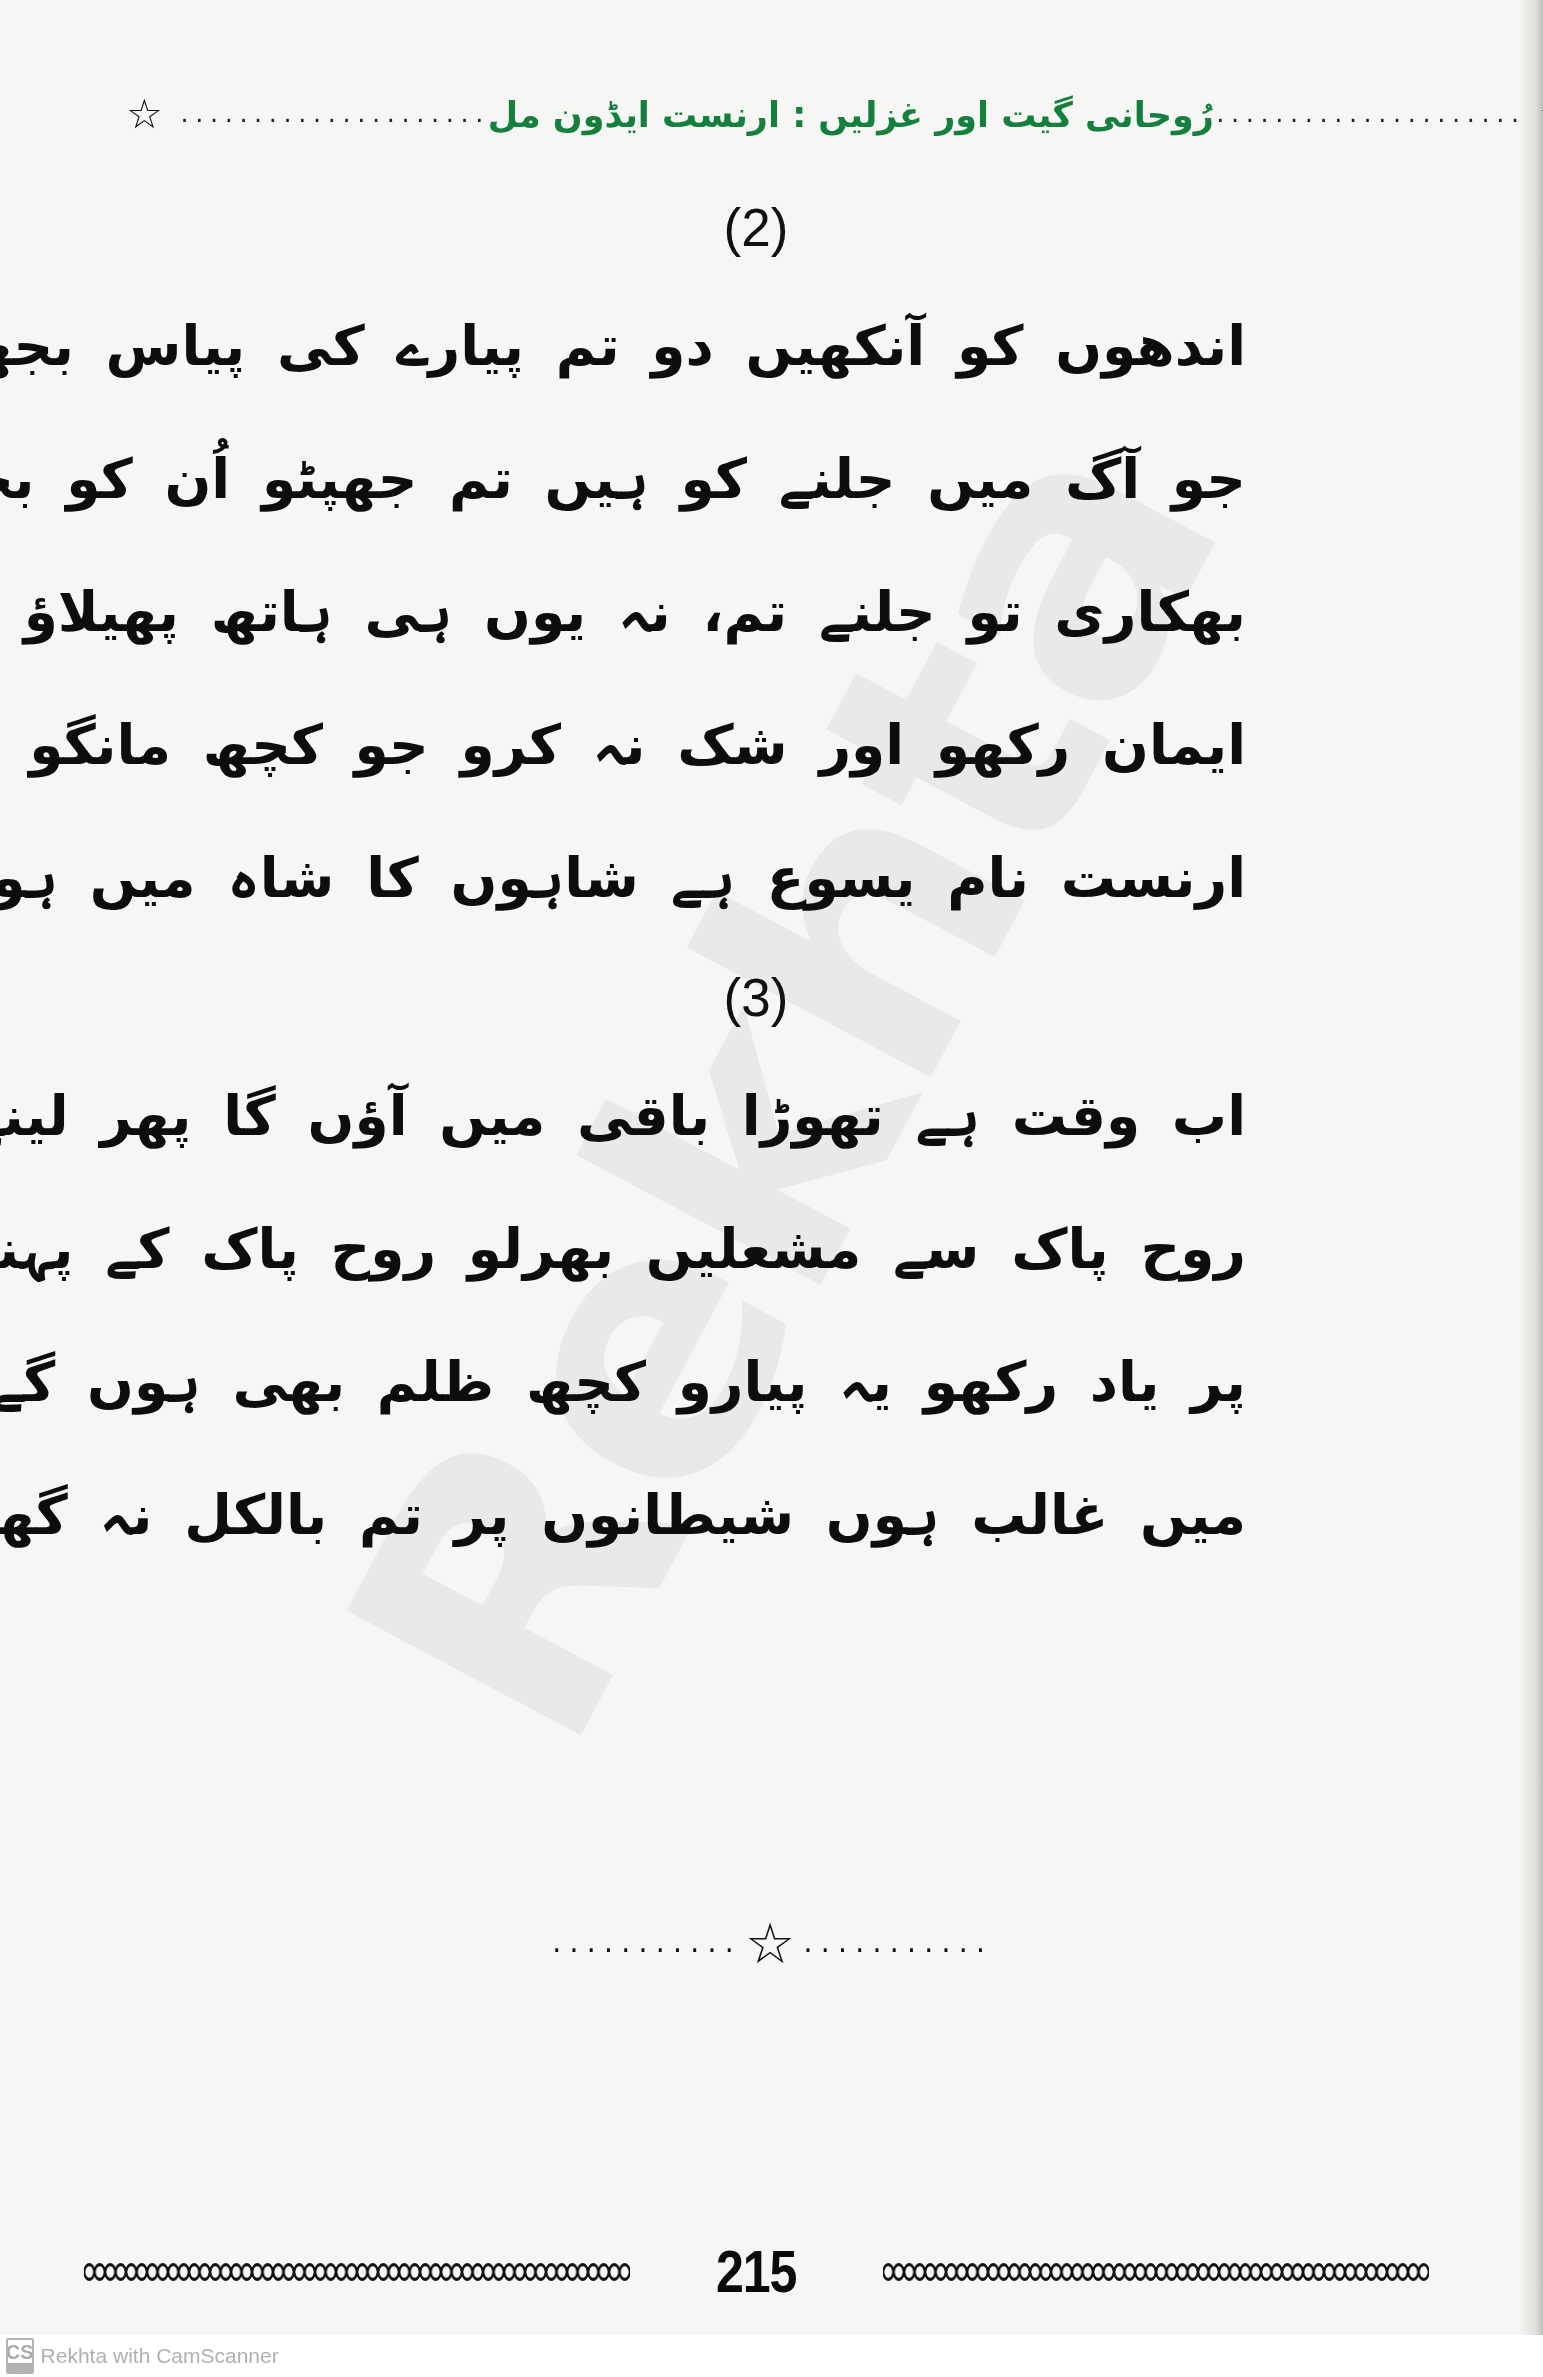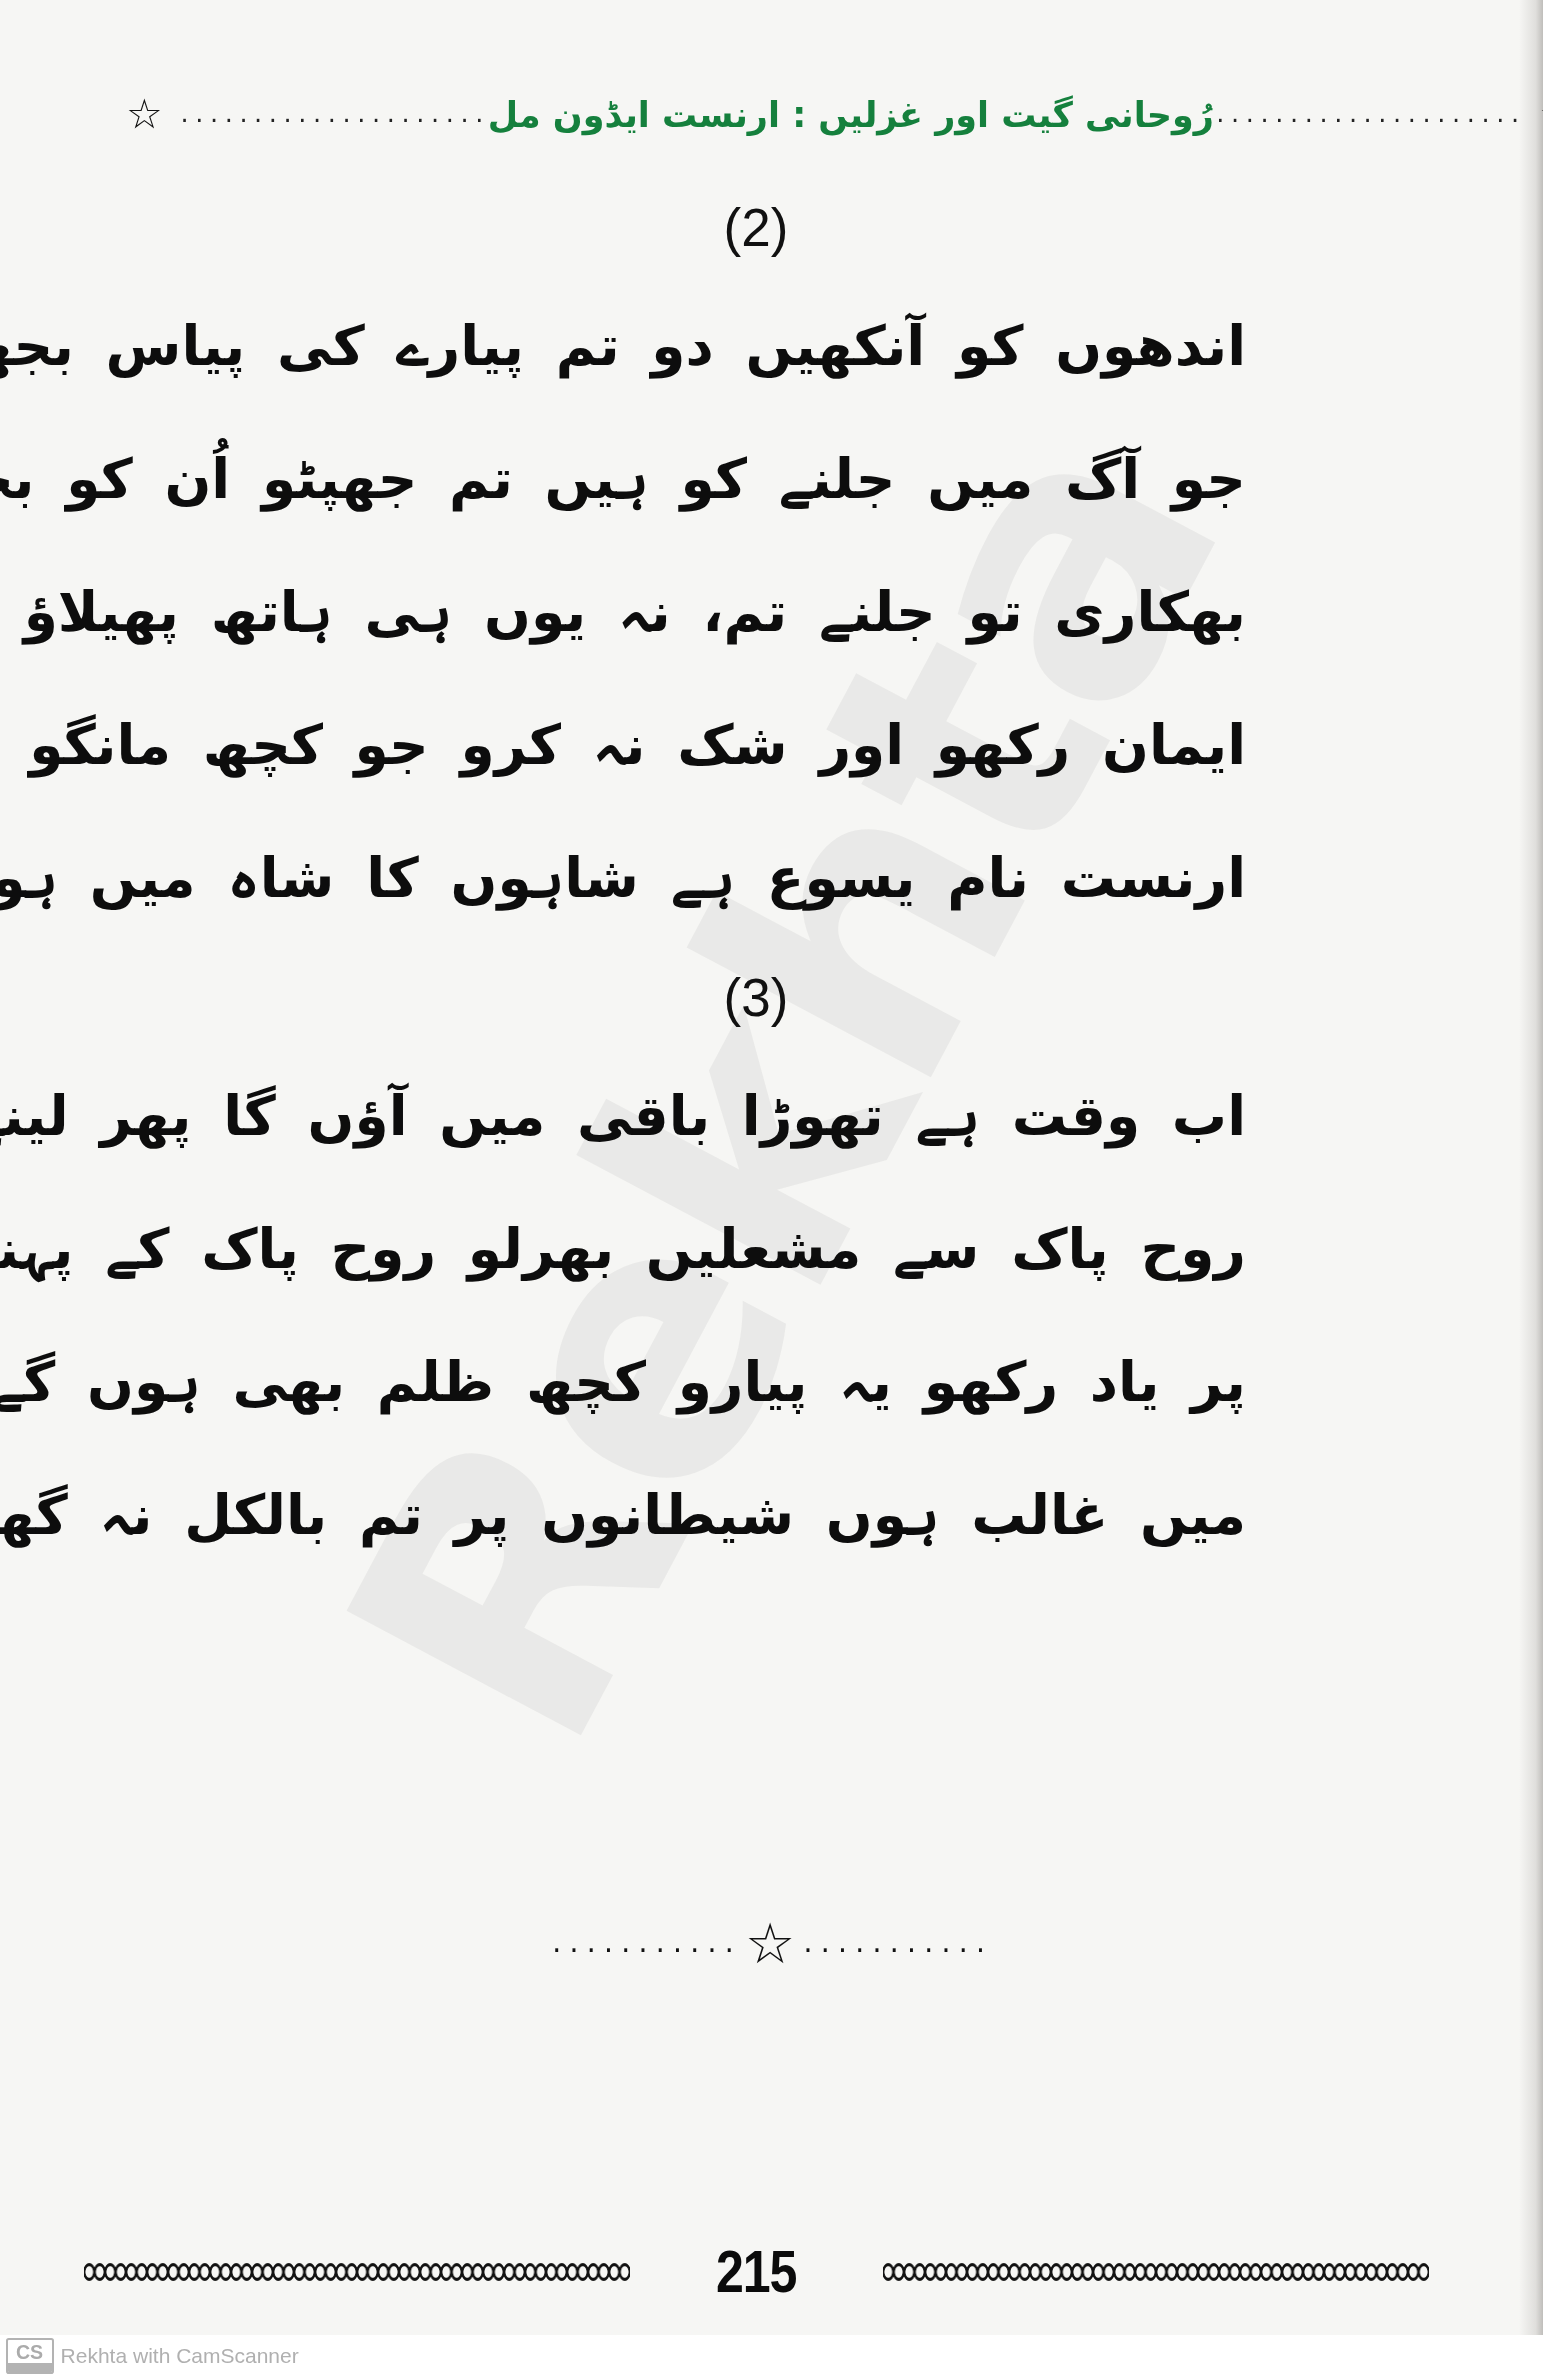--- a/index.html
+++ b/index.html
@@ -80,21 +80,21 @@
       font-size: 59px; letter-spacing: -1.4px; color: #0b0b0b;
       transform: scaleX(0.85);
     }
 
     
     .camscanner {
       position: absolute; left: 5.6px; top: 2336px; height: 39px;
       display: flex; align-items: center; gap: 7px;
     }
     .cs-logo {
-      width: 48px; height: 36px; border: 2.8px solid #b3b3b3; border-radius: 2.8px;
+      width: 28px; height: 36px; border: 2.8px solid #b3b3b3; border-radius: 2.8px;
       position: relative; display: flex; align-items: flex-start; justify-content: center;
       font-family: "Liberation Sans", sans-serif; font-weight: bold; font-size: 19.6px;
       color: #ababab; line-height: 24px; overflow: hidden;
     }
     .cs-logo::after {
       content: ""; position: absolute; left: 0; bottom: 0; width: 100%; height: 8.4px; background: #b3b3b3;
     }
     .cs-text { font-family: "Liberation Sans", sans-serif; font-size: 21px; color: #b0b0b0; }
   </style>
 </head>

